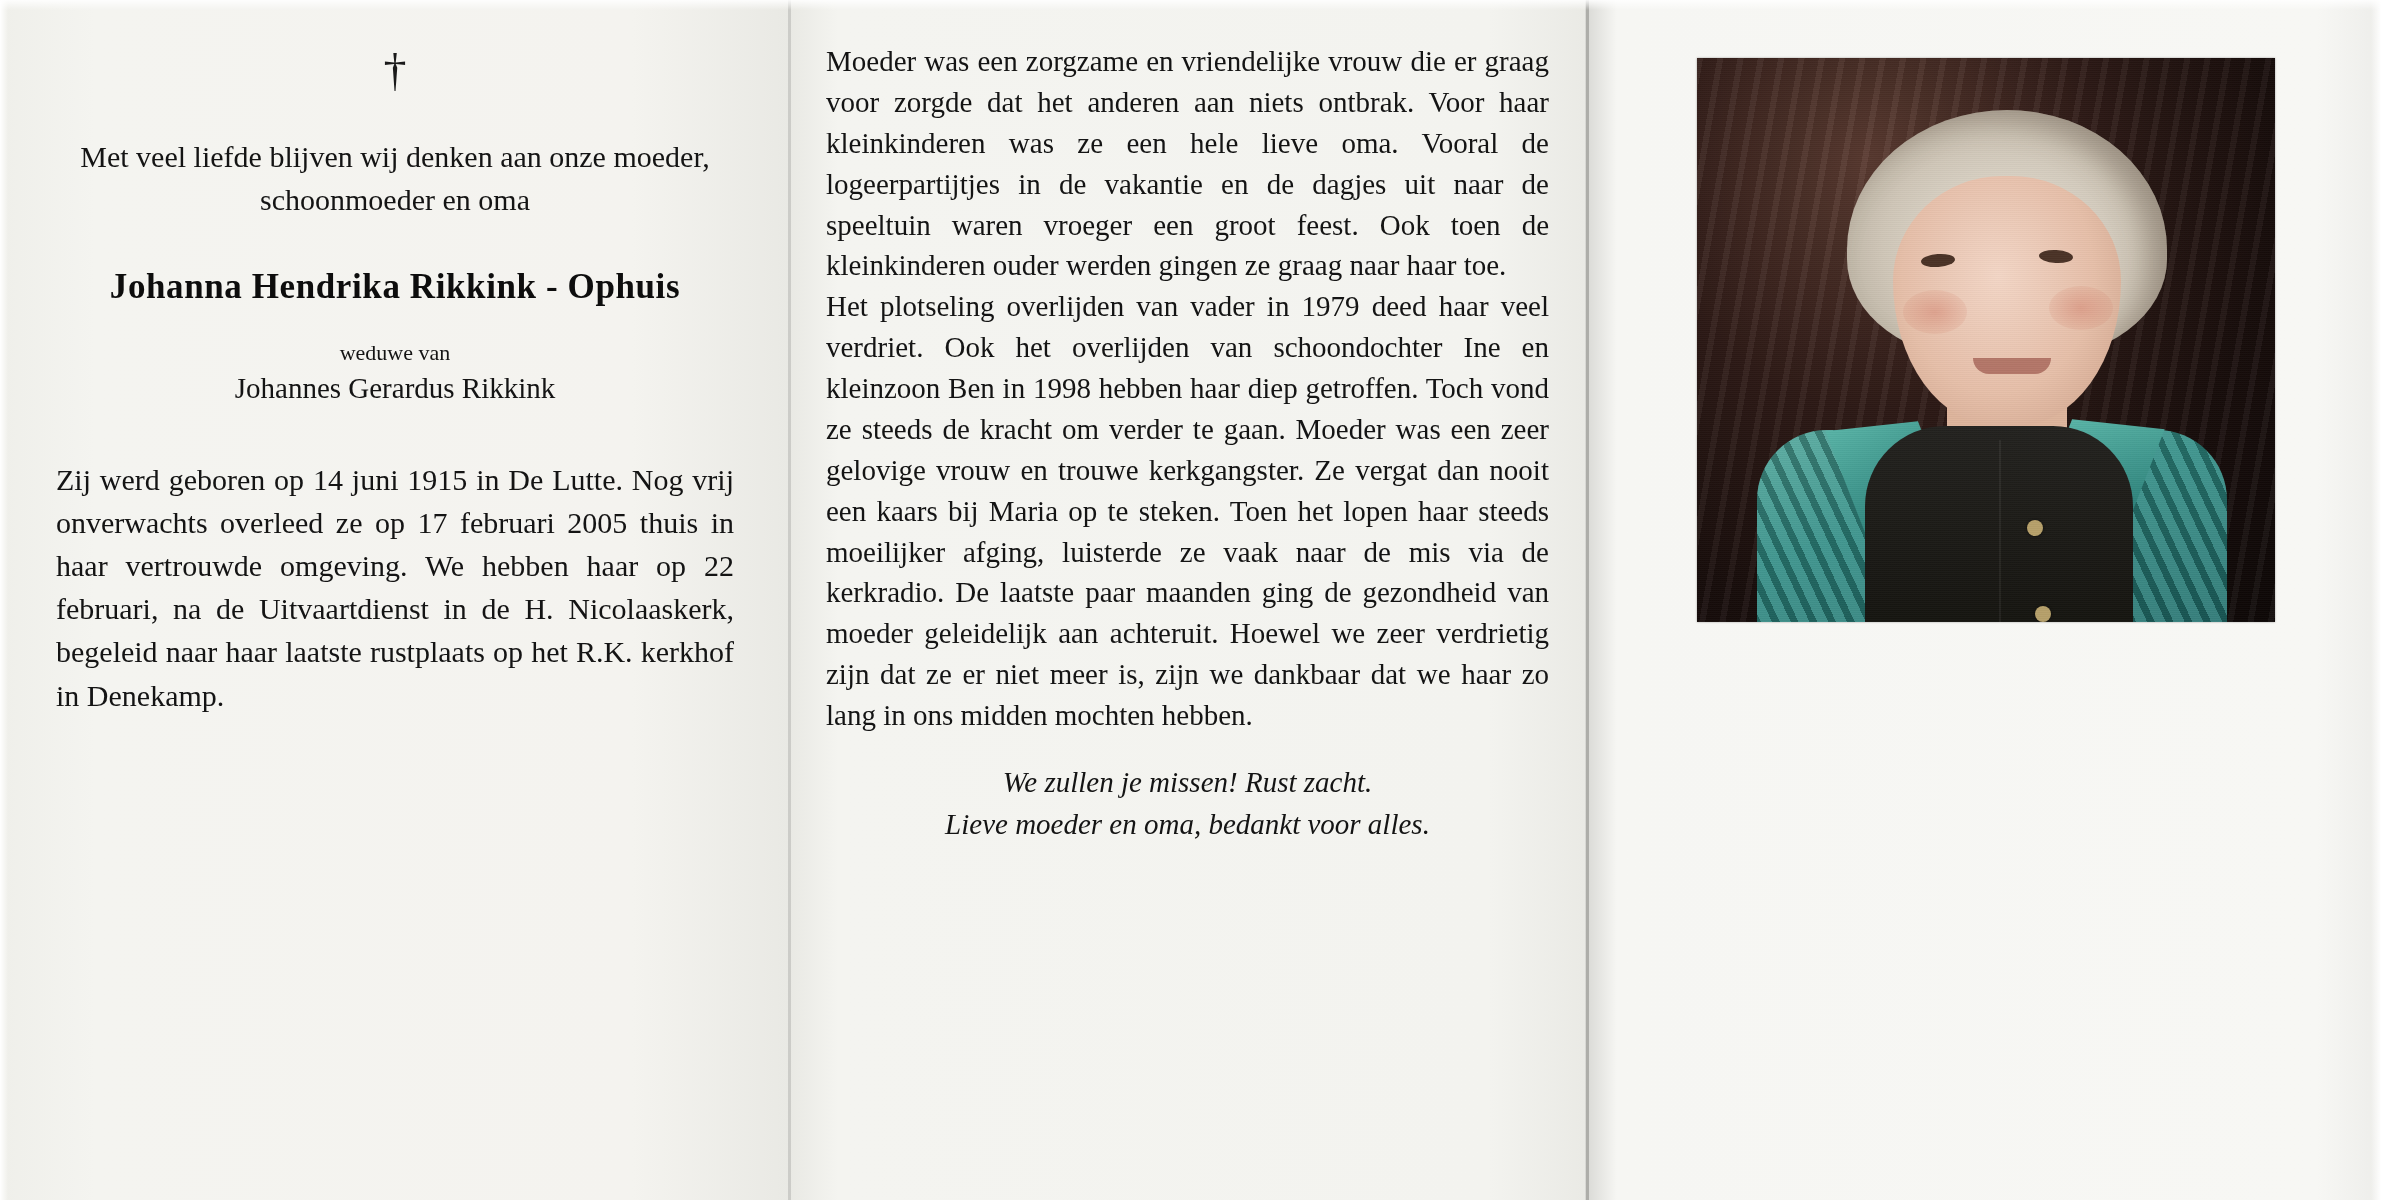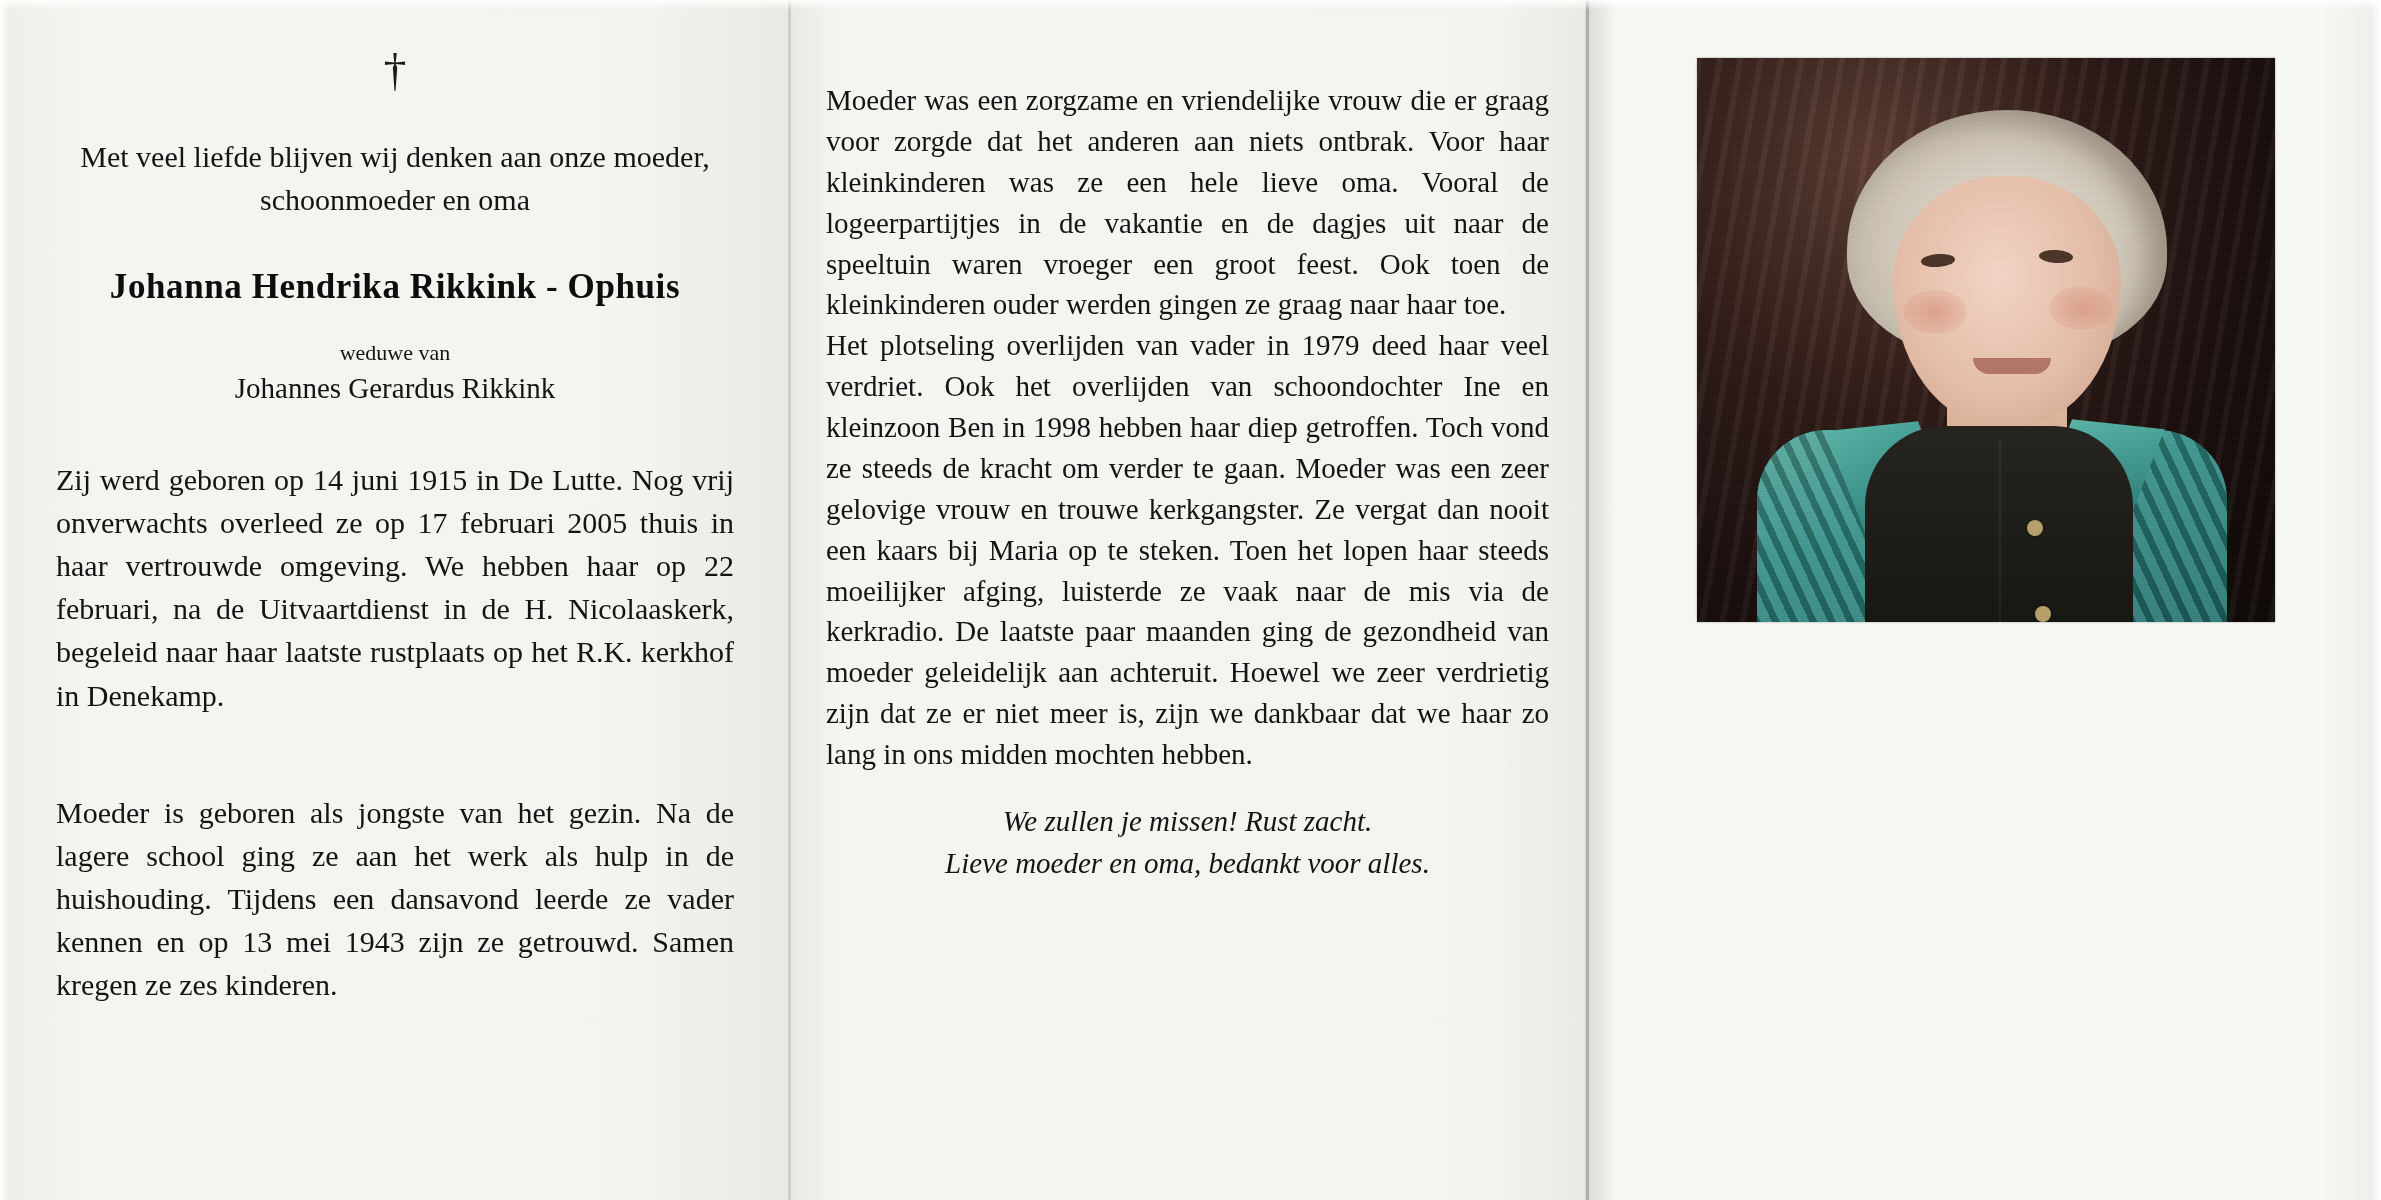--- a/index.html
+++ b/index.html
@@ -105,21 +105,21 @@
     text-justify: inter-word;
     font-size: 30px;
     line-height: 1.44;
     color: #141414;
   }
   .left-para-1 { margin-top: 48px; }
   .left-para-2 { margin-top: 74px; }
 
   
   .mid-text {
-    padding-top: 80px;
+    padding-top: 41px;
   }
   .mid-para {
     text-align: justify;
     text-justify: inter-word;
     font-size: 29px;
     line-height: 1.41;
     color: #141414;
   }
   .mid-para + .mid-para { margin-top: 0; }
   .farewell {
@@ -278,21 +278,20 @@
 
 <div class="card">
 
   <div class="panel panel-left">
     <div class="cross">†</div>
     <div class="dedication">Met veel liefde blijven wij denken aan onze moeder, schoonmoeder en oma</div>
     <div class="deceased-name">Johanna Hendrika Rikkink - Ophuis</div>
     <div class="widow-line">weduwe van</div>
     <div class="spouse-name">Johannes Gerardus Rikkink</div>
     <div class="para-justify left-para-1">Zij werd geboren op 14 juni 1915 in De Lutte. Nog vrij onverwachts overleed ze op 17 februari 2005 thuis in haar vertrouwde omgeving. We hebben haar op 22 februari, na de Uitvaartdienst in de H. Nicolaaskerk, begeleid naar haar laatste rustplaats op het R.K. kerkhof in Denekamp.</div>
-    <div class="para-justify left-para-2">Moeder is geboren als jongste van het gezin. Na de lagere school ging ze aan het werk als hulp in de huishouding. Tijdens een dansavond leerde ze vader kennen en op 13 mei 1943 zijn ze getrouwd. Samen kregen ze zes kinderen.</div>
   </div>
 
   <div class="panel panel-middle">
     <div class="mid-text">
       <div class="mid-para">Moeder was een zorgzame en vriendelijke vrouw die er graag voor zorgde dat het anderen aan niets ontbrak. Voor haar kleinkinderen was ze een hele lieve oma. Vooral de logeerpartijtjes in de vakantie en de dagjes uit naar de speeltuin waren vroeger een groot feest. Ook toen de kleinkinderen ouder werden gingen ze graag naar haar toe.</div>
       <div class="mid-para">Het plotseling overlijden van vader in 1979 deed haar veel verdriet. Ook het overlijden van schoondochter Ine en kleinzoon Ben in 1998 hebben haar diep getroffen. Toch vond ze steeds de kracht om verder te gaan. Moeder was een zeer gelovige vrouw en trouwe kerkgangster. Ze vergat dan nooit een kaars bij Maria op te steken. Toen het lopen haar steeds moeilijker afging, luisterde ze vaak naar de mis via de kerkradio. De laatste paar maanden ging de gezondheid van moeder geleidelijk aan achteruit. Hoewel we zeer verdrietig zijn dat ze er niet meer is, zijn we dankbaar dat we haar zo lang in ons midden mochten hebben.</div>
       <div class="farewell">
         <div>We zullen je missen! Rust zacht.</div>
         <div>Lieve moeder en oma, bedankt voor alles.</div>
       </div>

